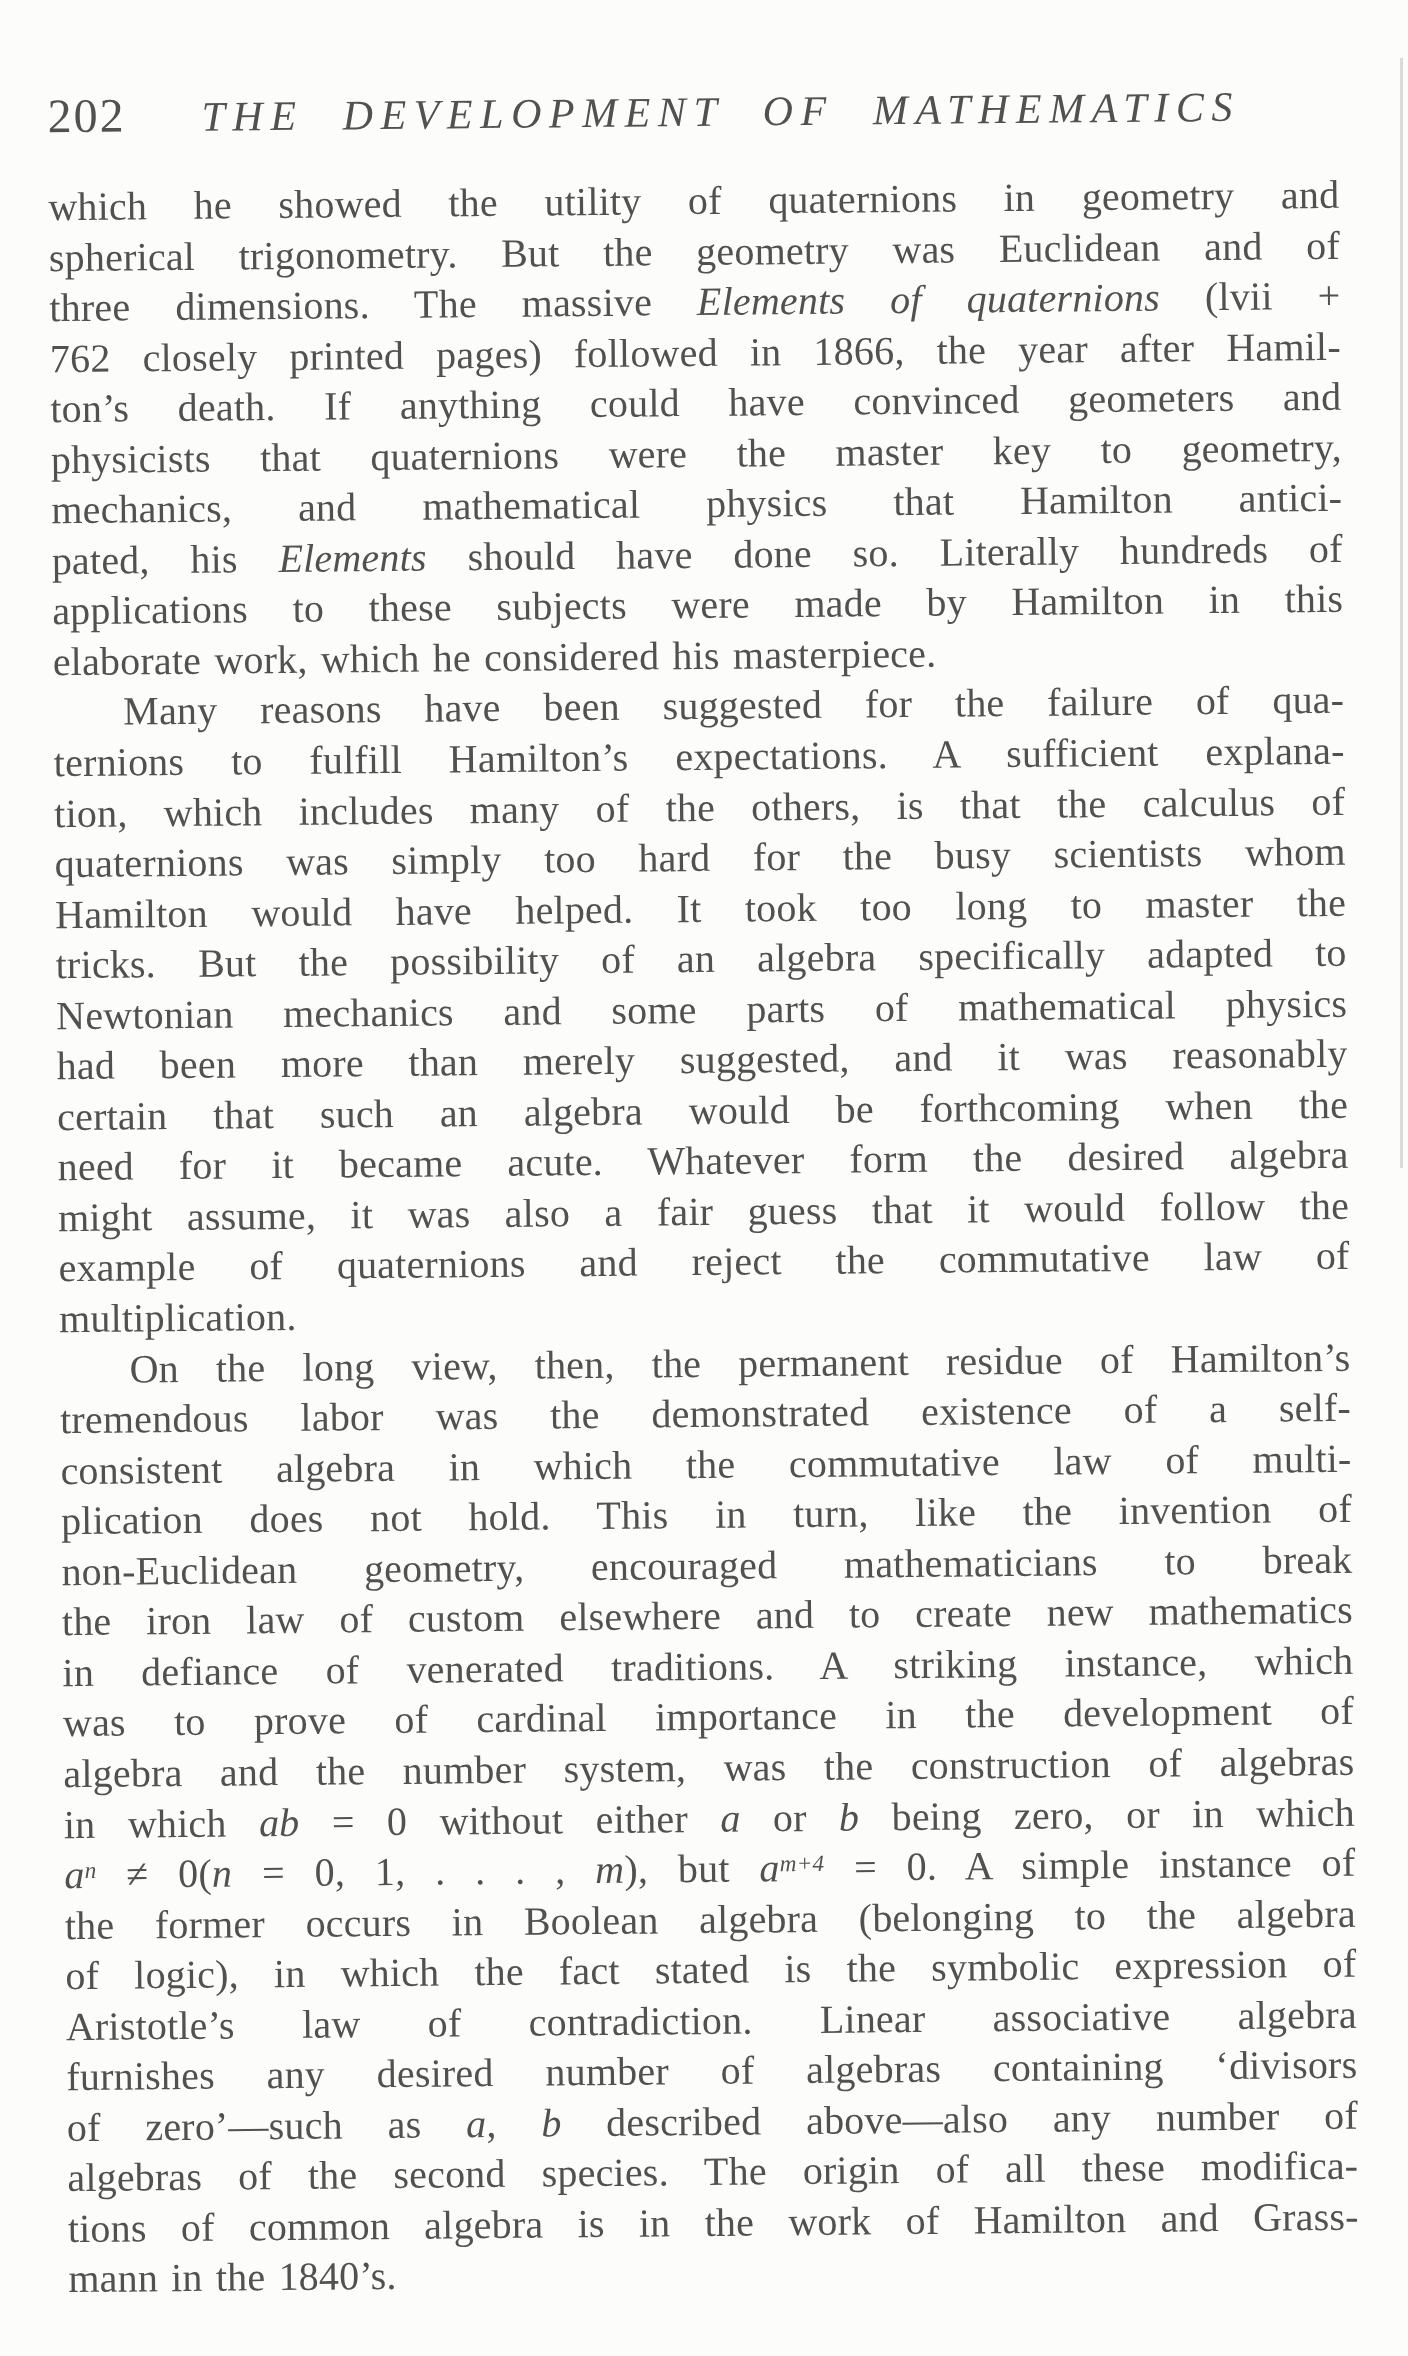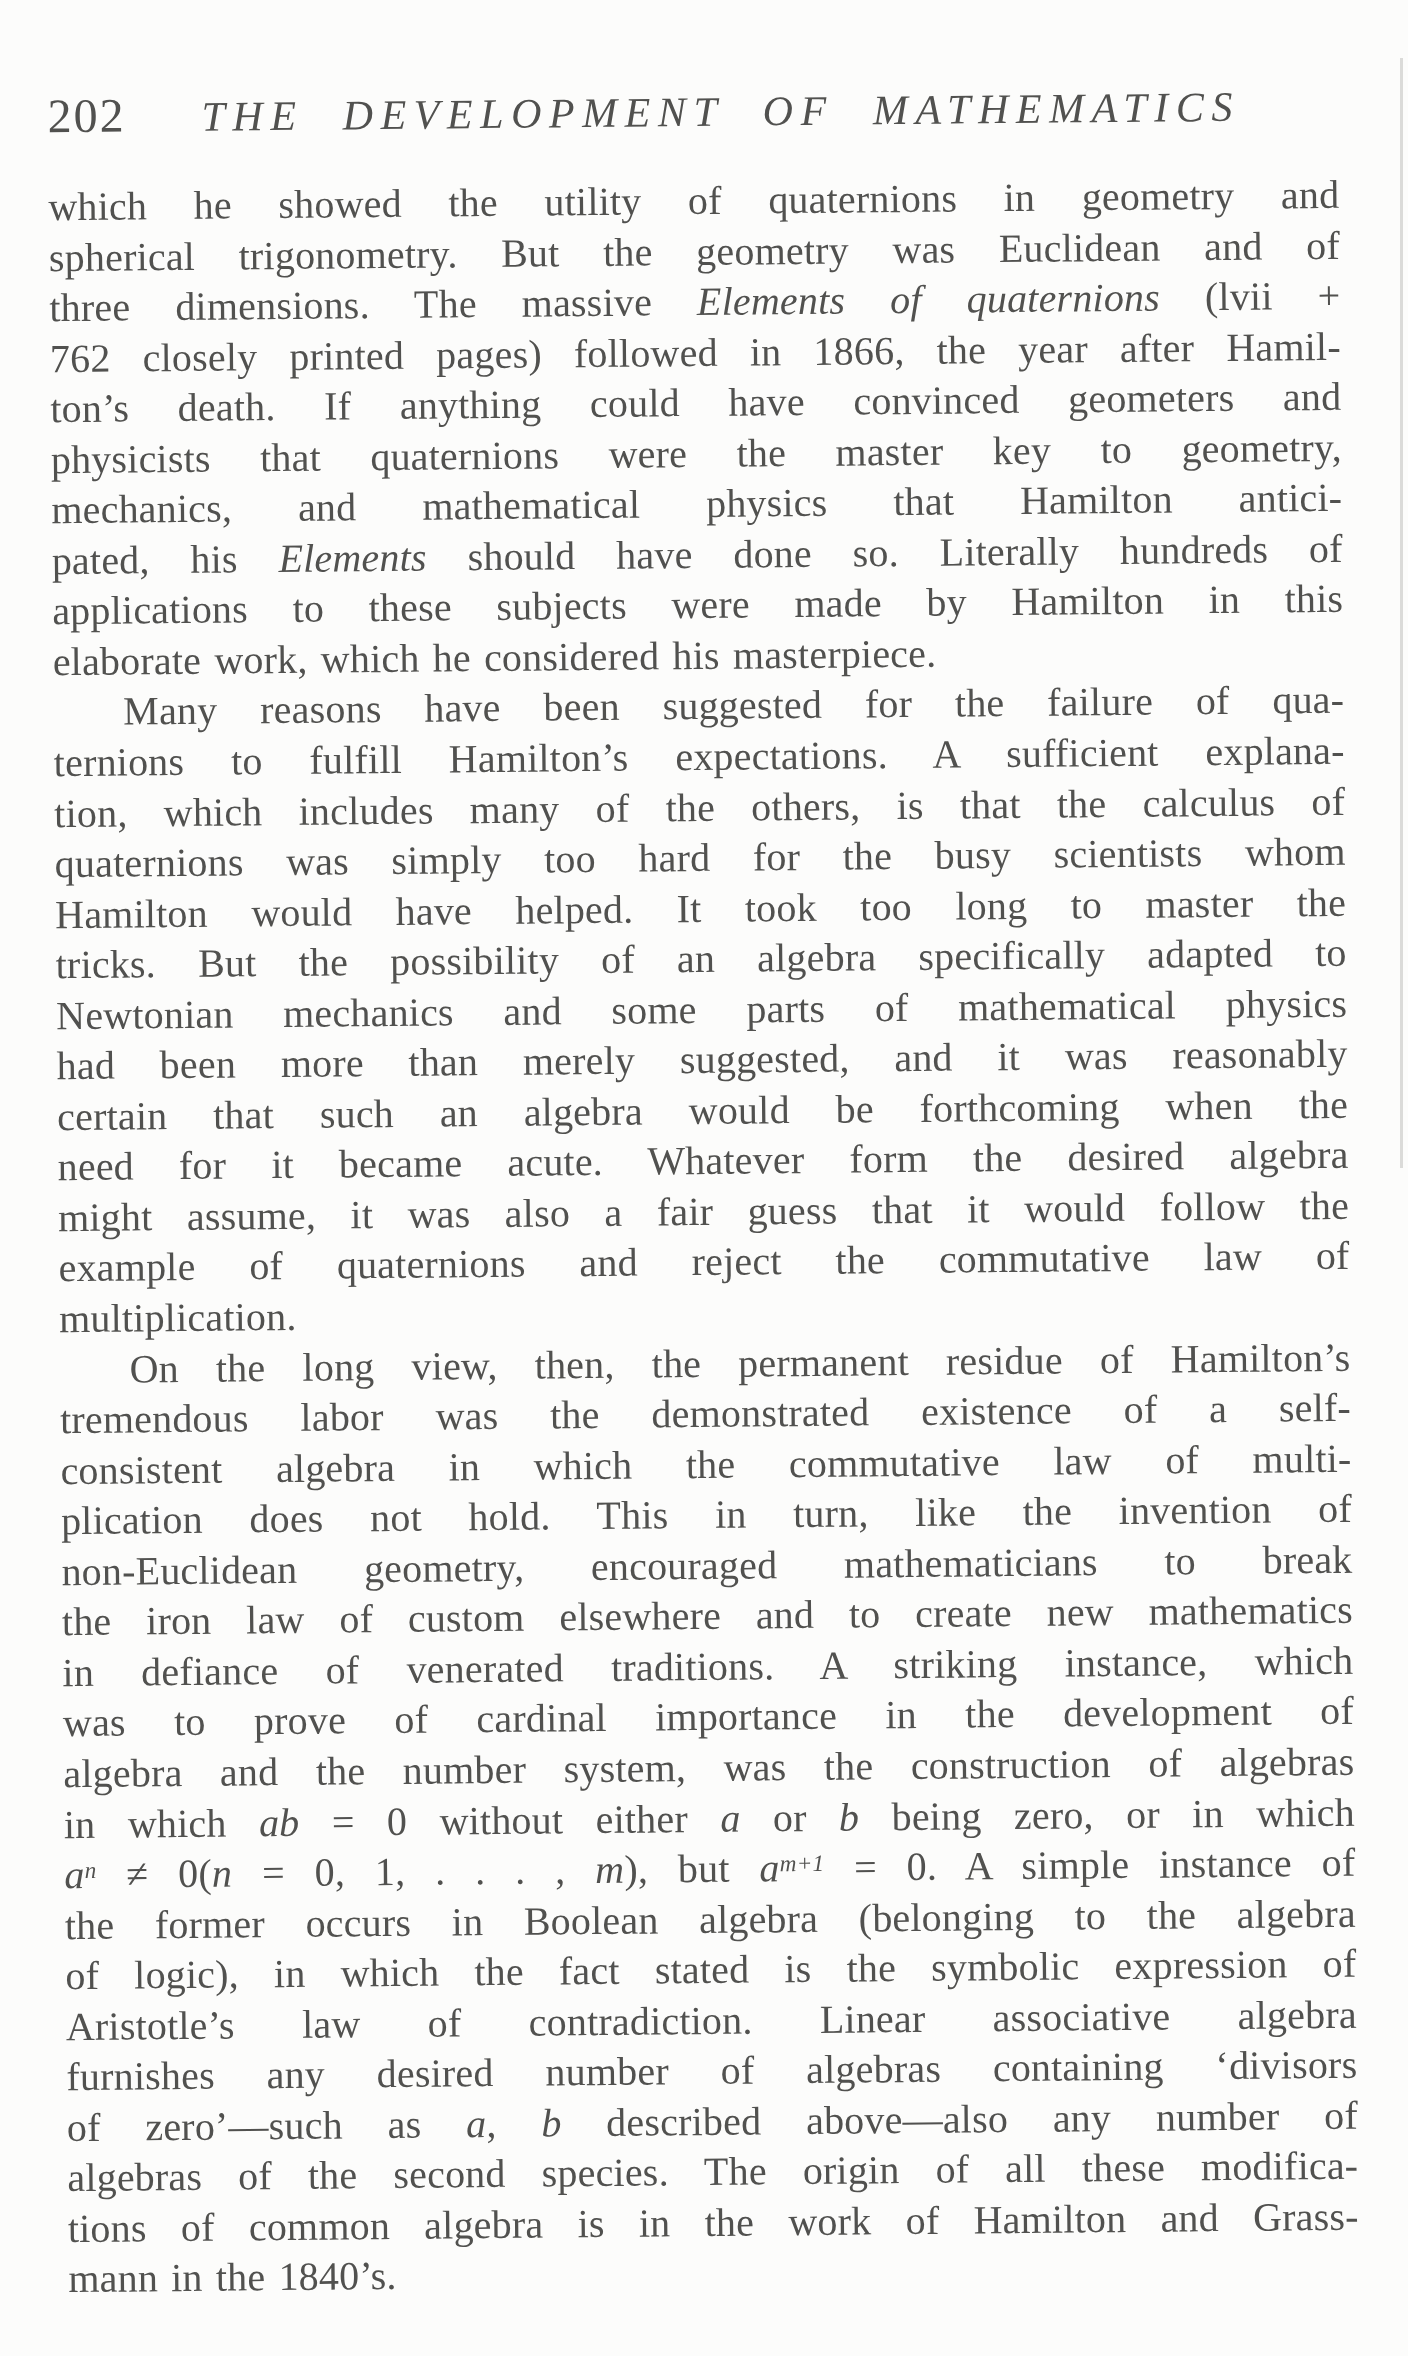--- a/index.html
+++ b/index.html
@@ -110,21 +110,21 @@
         <div class="line indent"><span>On the long view, then, the permanent residue of Hamilton’s</span></div>
         <div class="line"><span>tremendous labor was the demonstrated existence of a self-</span></div>
         <div class="line"><span>consistent algebra in which the commutative law of multi-</span></div>
         <div class="line"><span>plication does not hold. This in turn, like the invention of</span></div>
         <div class="line"><span>non-Euclidean geometry, encouraged mathematicians to break</span></div>
         <div class="line"><span>the iron law of custom elsewhere and to create new mathematics</span></div>
         <div class="line"><span>in defiance of venerated traditions. A striking instance, which</span></div>
         <div class="line"><span>was to prove of cardinal importance in the development of</span></div>
         <div class="line"><span>algebra and the number system, was the construction of algebras</span></div>
         <div class="line"><span>in which </span><span class="i">ab</span><span> = 0 without either </span><span class="i">a</span><span> or </span><span class="i">b</span><span> being zero, or in which</span></div>
-        <div class="line"><span class="i">a</span><span class="supi">n</span><span> ≠ 0(</span><span class="i">n</span><span> = 0, 1, . . . , </span><span class="i">m</span><span>), but </span><span class="i">a</span><span class="supi">m+1</span><span> = 0. A simple instance of</span></div>
+        <div class="line"><span class="i">a</span><span class="supi">n</span><span> ≠ 0(</span><span class="i">n</span><span> = 0, 1, . . . , </span><span class="i">m</span><span>), but </span><span class="i">a</span><span class="supi">m+4</span><span> = 0. A simple instance of</span></div>
         <div class="line"><span>the former occurs in Boolean algebra (belonging to the algebra</span></div>
         <div class="line"><span>of logic), in which the fact stated is the symbolic expression of</span></div>
         <div class="line"><span>Aristotle’s law of contradiction. Linear associative algebra</span></div>
         <div class="line"><span>furnishes any desired number of algebras containing ‘divisors</span></div>
         <div class="line"><span>of zero’—such as </span><span class="i">a</span><span>, </span><span class="i">b</span><span> described above—also any number of</span></div>
         <div class="line"><span>algebras of the second species. The origin of all these modifica-</span></div>
         <div class="line"><span>tions of common algebra is in the work of Hamilton and Grass-</span></div>
         <div class="line end"><span>mann in the 1840’s.</span></div>
       </main>
   </div>

